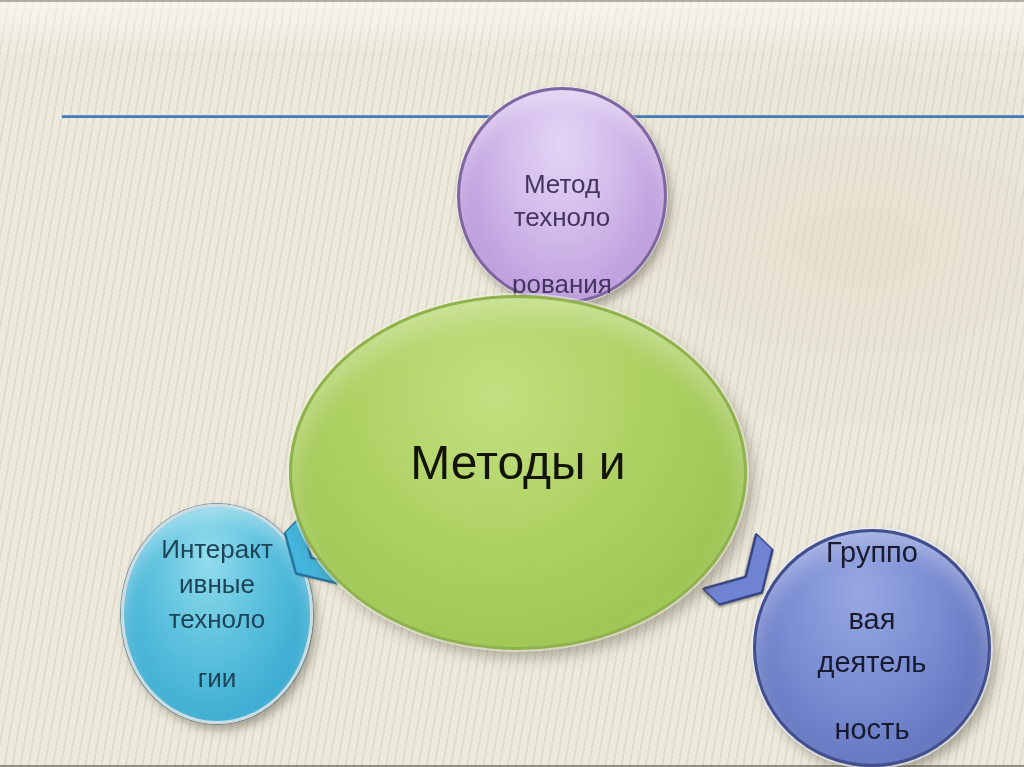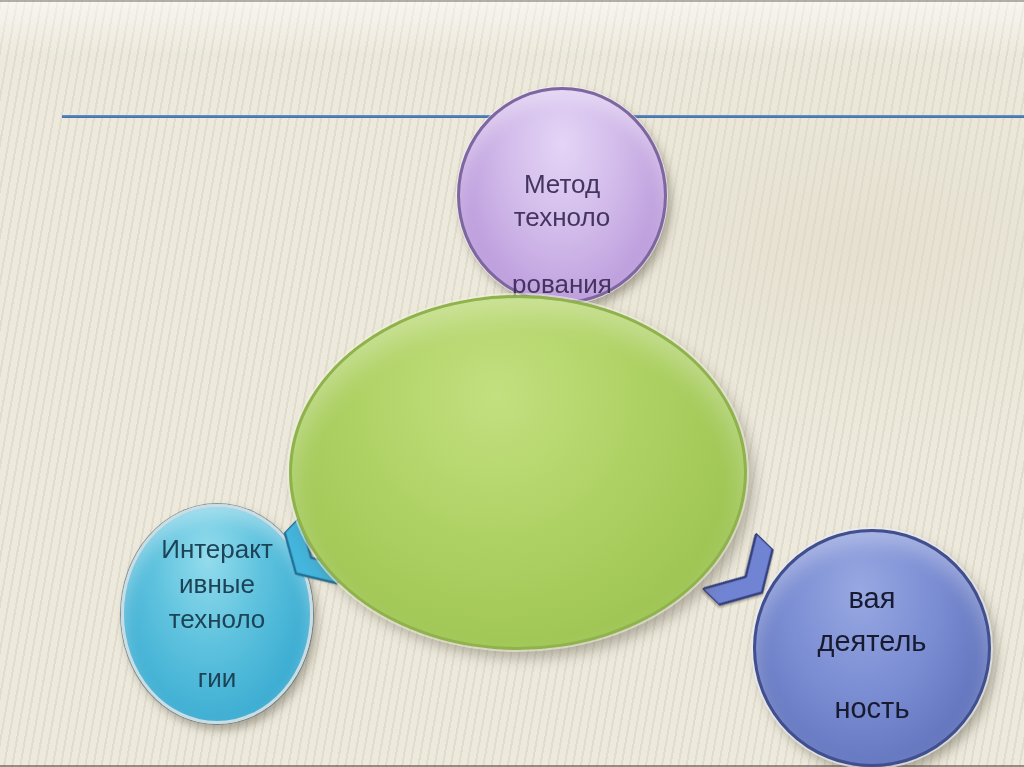--- a/index.html
+++ b/index.html
@@ -87,30 +87,32 @@
 
   <div class="divider"></div>
 
   <div class="node top-node">
     <span>Метод</span>
     <span>техноло</span>
     <span class="gap-md">рования</span>
   </div>
 
   <div class="node center-node">
+    <span>Методы и</span>
   </div>
 
   <div class="node left-node">
     <span>Интеракт</span>
     <span>ивные</span>
     <span>техноло</span>
     <span class="gap-sm">гии</span>
   </div>
 
   <div class="node right-node">
+    <span>Группо</span>
     <span class="gap-sm">вая</span>
     <span>деятель</span>
     <span class="gap-xs">ность</span>
   </div>
 
   <div class="arrow arrow-left">
     <svg viewBox="0 0 32 48" preserveAspectRatio="none" xmlns="http://www.w3.org/2000/svg">
       <polygon points="32,0 18,0 4,24 18,48 32,48 18,24" fill="#44b5dc" stroke="#1f6e96" stroke-width="1.5" stroke-linejoin="miter"></polygon>
     </svg>
   </div>

